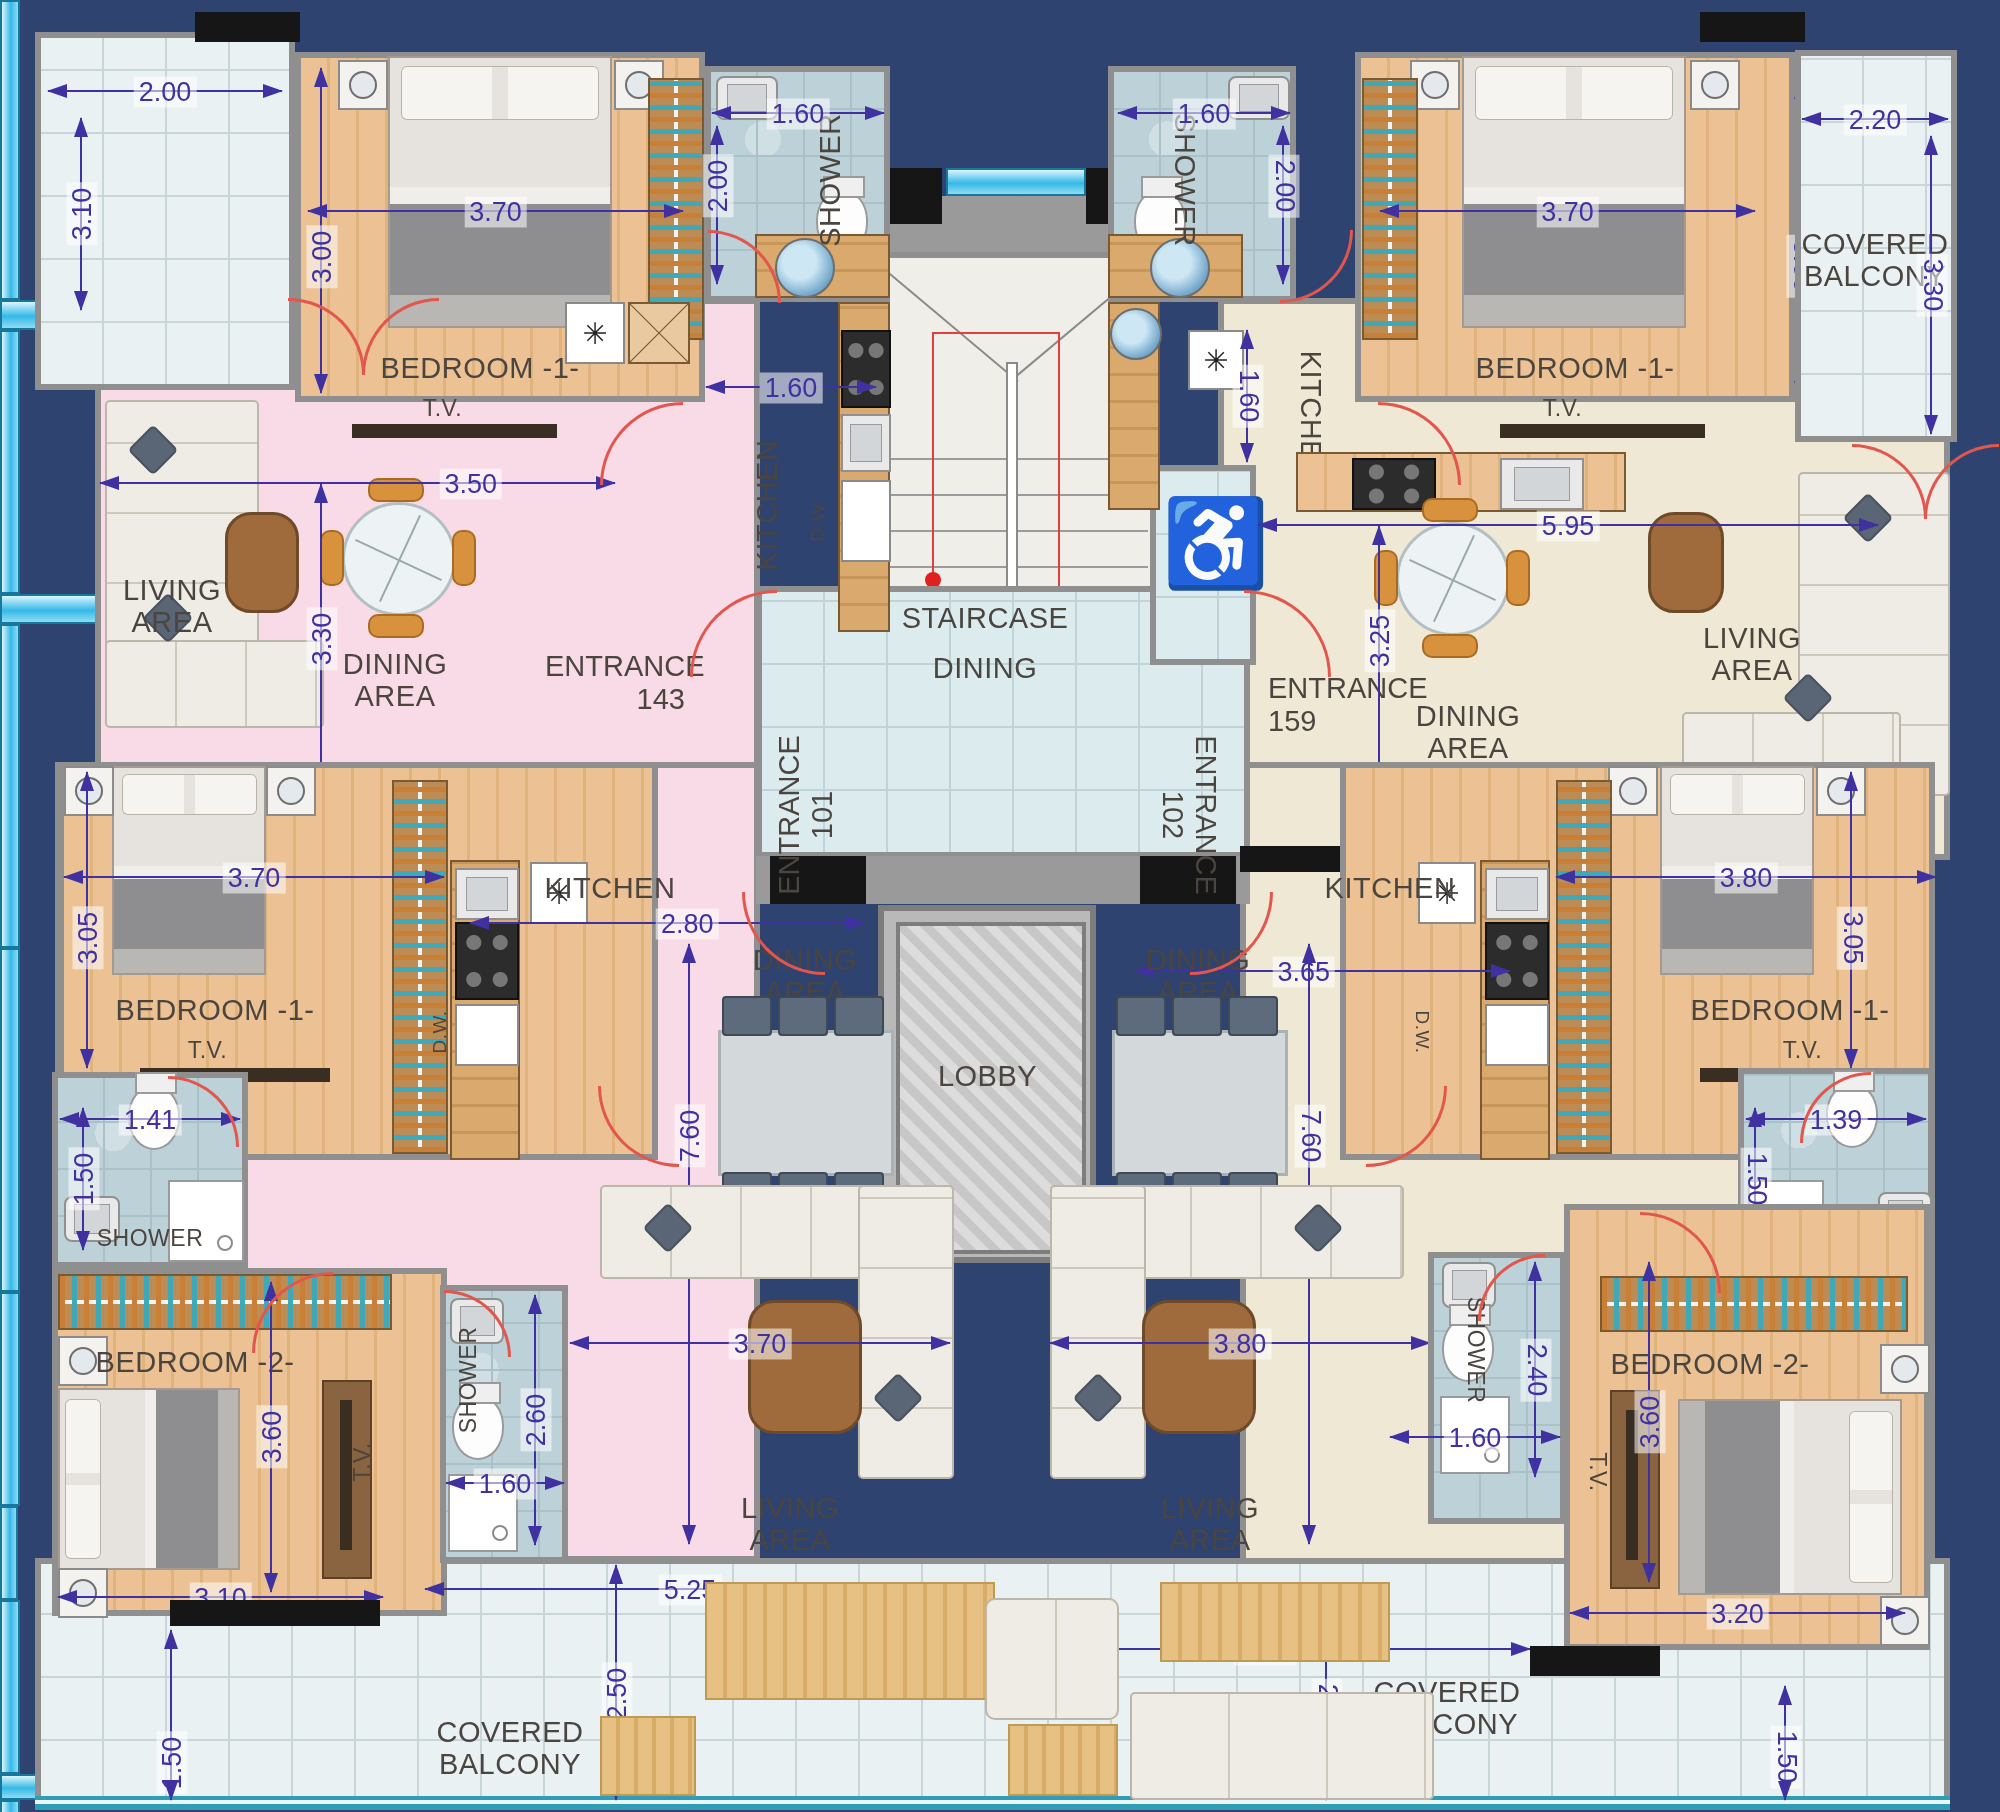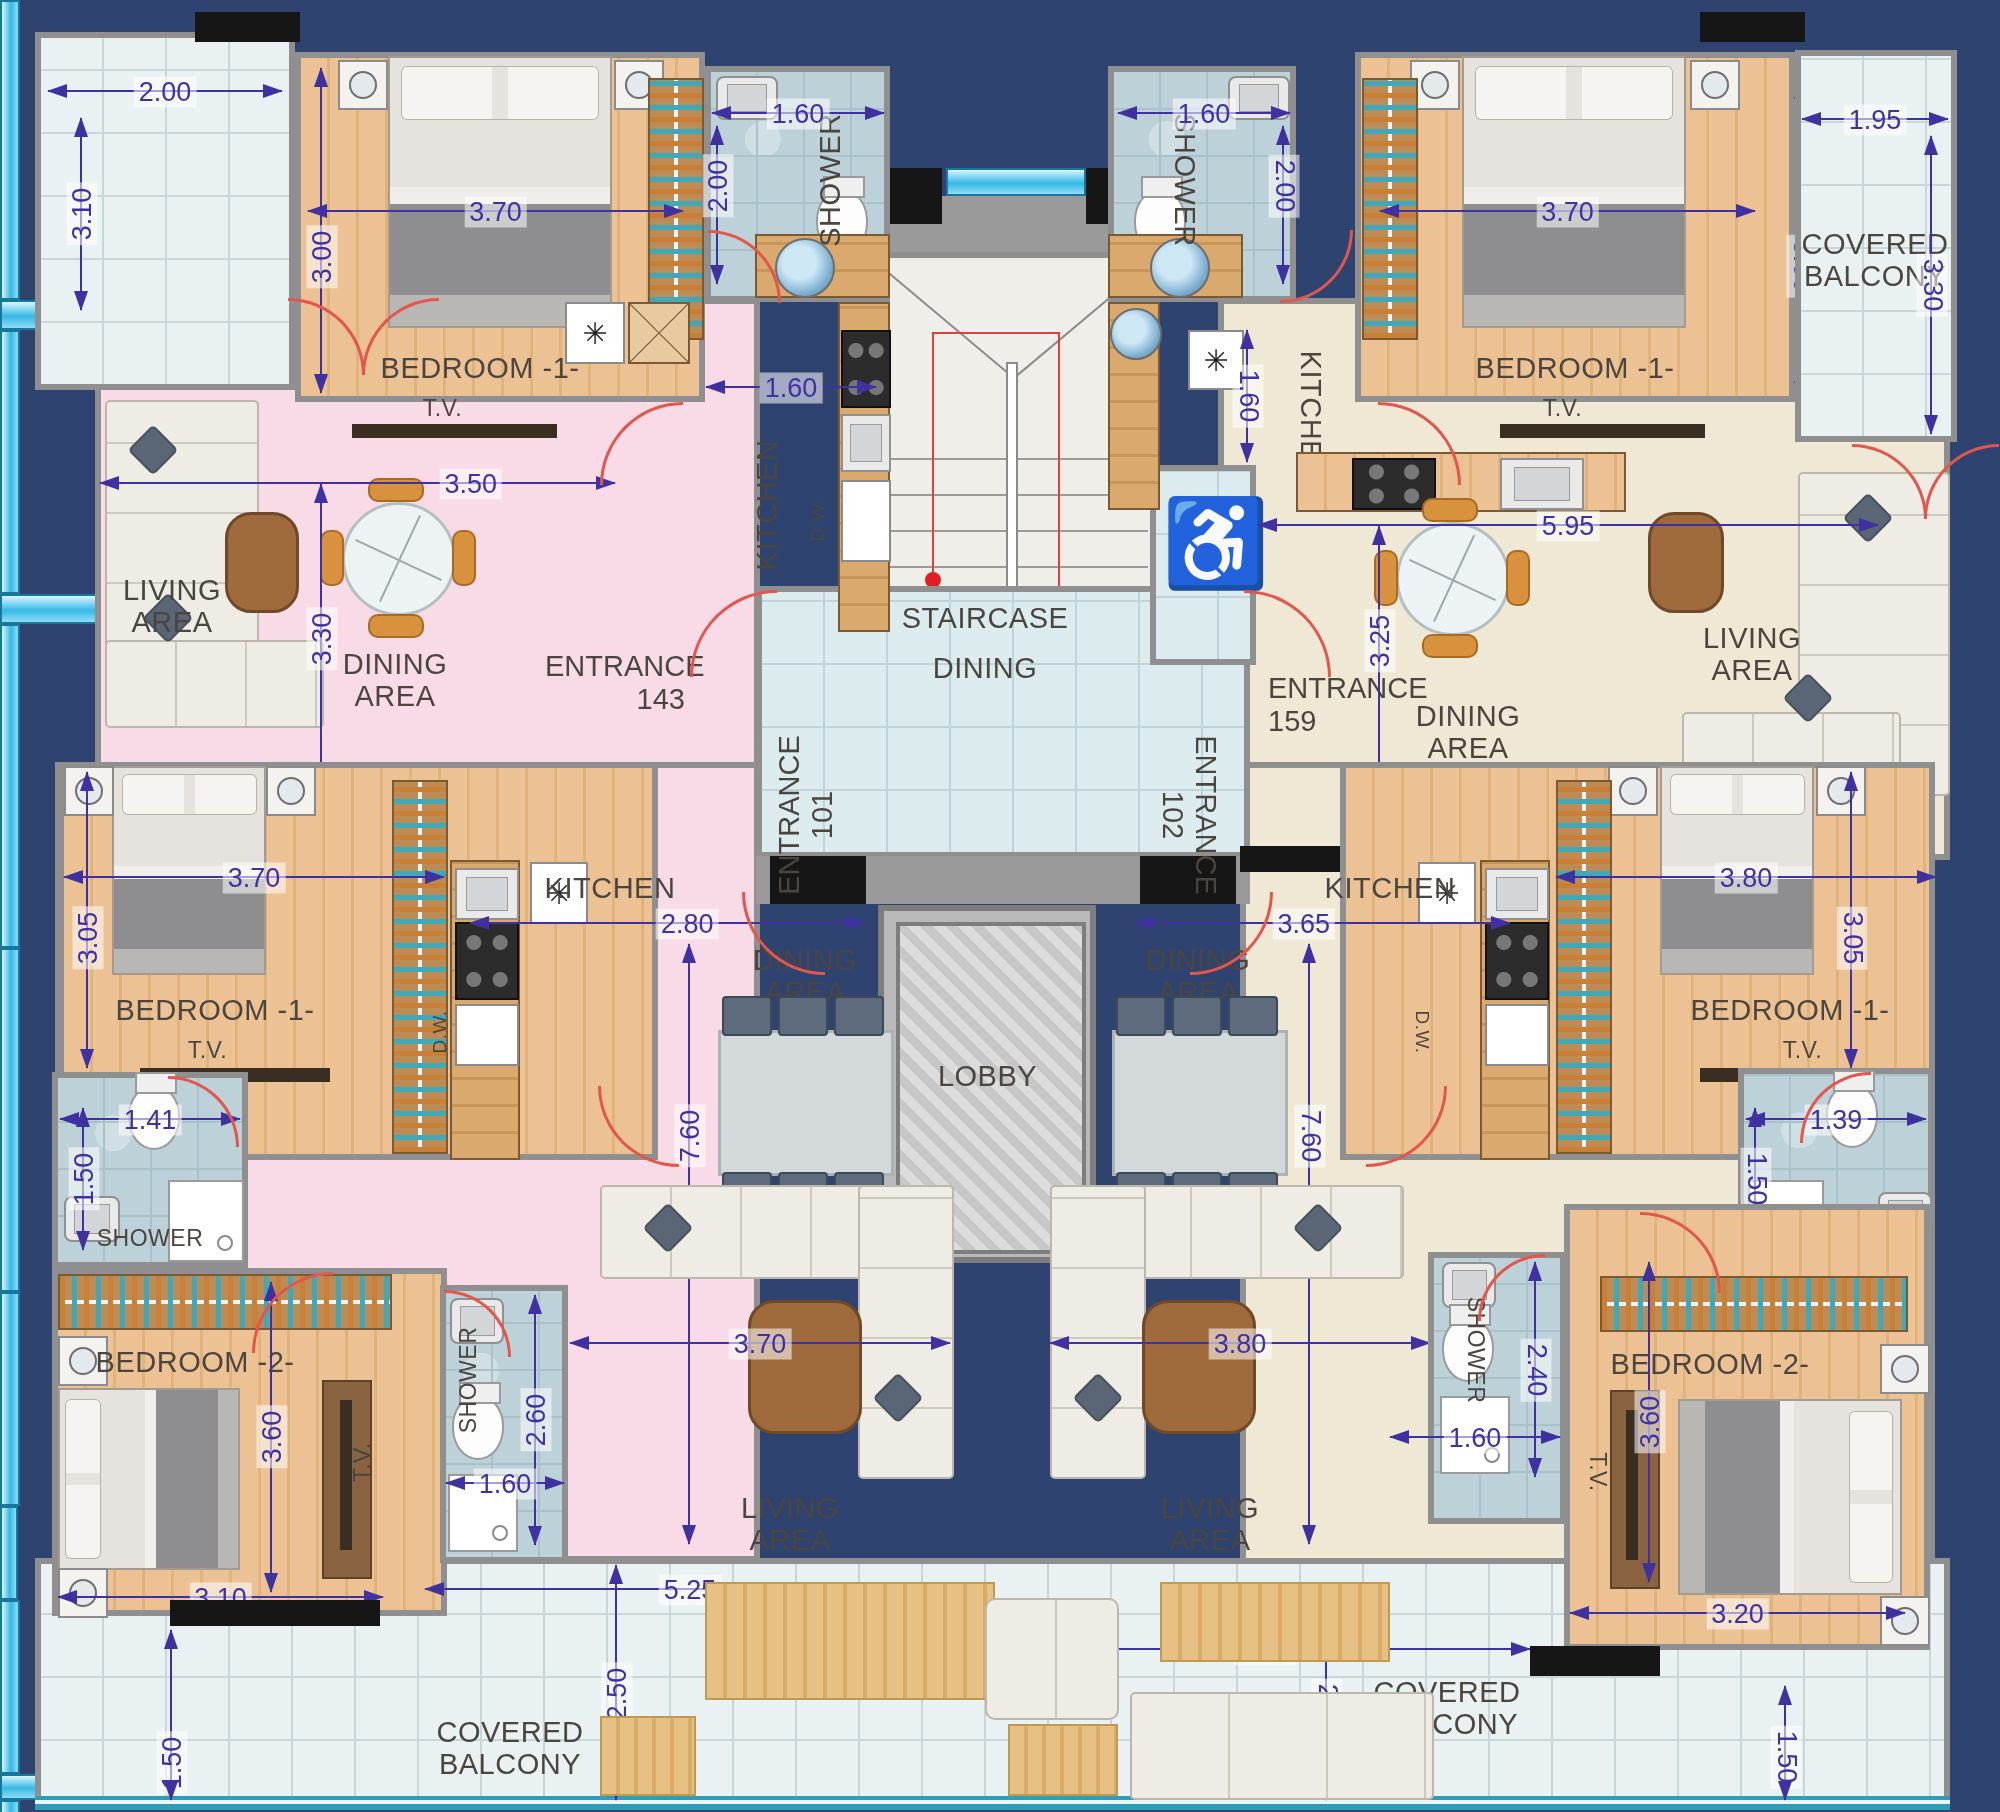--- a/index.html
+++ b/index.html
@@ -278,21 +278,21 @@
     </div>
   <div class="dv cw" style="left:1800px;top:80px;height:320px;">
       <span class="dl" style="top:58%">3.00</span>
     </div>
 
   <div class="room tile" style="left:1795px;top:50px;width:162px;height:392px;"></div>
   <div class="winv" style="left:1952px;top:80px;width:16px;height:320px;"></div>
   <div class="abs blk" style="left:1700px;top:12px;width:105px;height:30px;"></div>
   <div class="rl" style="left:1800px;top:228px;width:150px;">COVERED BALCONY</div>
   <div class="dh" style="left:1802px;top:118px;width:146px;">
-      <span class="dl">1.95</span>
+      <span class="dl">2.20</span>
     </div>
   <div class="dv cw" style="left:1930px;top:136px;height:298px;">
       <span class="dl">3.30</span>
     </div>
 
   <div class="winv" style="left:1938px;top:480px;width:16px;height:340px;"></div>
   <div class="sofa sofav" style="left:1798px;top:472px;width:148px;height:320px;"></div>
   <div class="sofa" style="left:1682px;top:712px;width:215px;height:84px;"></div>
   <div class="pw" style="left:1850px;top:500px;"></div>
   <div class="pw" style="left:1790px;top:680px;"></div>
@@ -430,21 +430,21 @@
 
   <div class="abs woodv" style="left:1480px;top:860px;width:70px;height:300px;border:2px solid #7a5a33;"></div>
   <div class="sink" style="left:1485px;top:868px;width:60px;height:48px;"></div>
   <div class="stove" style="left:1485px;top:922px;width:60px;height:74px;"></div>
   <div class="box" style="left:1485px;top:1004px;width:60px;height:58px;"></div>
   <div class="vl xs cw" style="left:1327px;top:1002px;">D.W.</div>
   <div class="box" style="left:1418px;top:862px;width:54px;height:58px;">
       <span>✳</span>
     </div>
   <div class="rl" style="left:1310px;top:872px;width:160px;">KITCHEN</div>
-  <div class="dh" style="left:1135px;top:922px;width:375px;">
+  <div class="dh" style="left:1135px;top:970px;width:375px;">
       <span class="dl" style="left:45%">3.65</span>
     </div>
   <div class="dv cw" style="left:1308px;top:944px;height:600px;">
       <span class="dl" style="top:32%">7.60</span>
     </div>
 
   <div class="rl" style="left:1118px;top:944px;width:160px;">DINING AREA</div>
   <div class="dtab" style="left:1112px;top:1030px;width:170px;height:140px;"></div>
   <div class="dch" style="left:1116px;top:996px;"></div>
   <div class="dch" style="left:1172px;top:996px;"></div>

